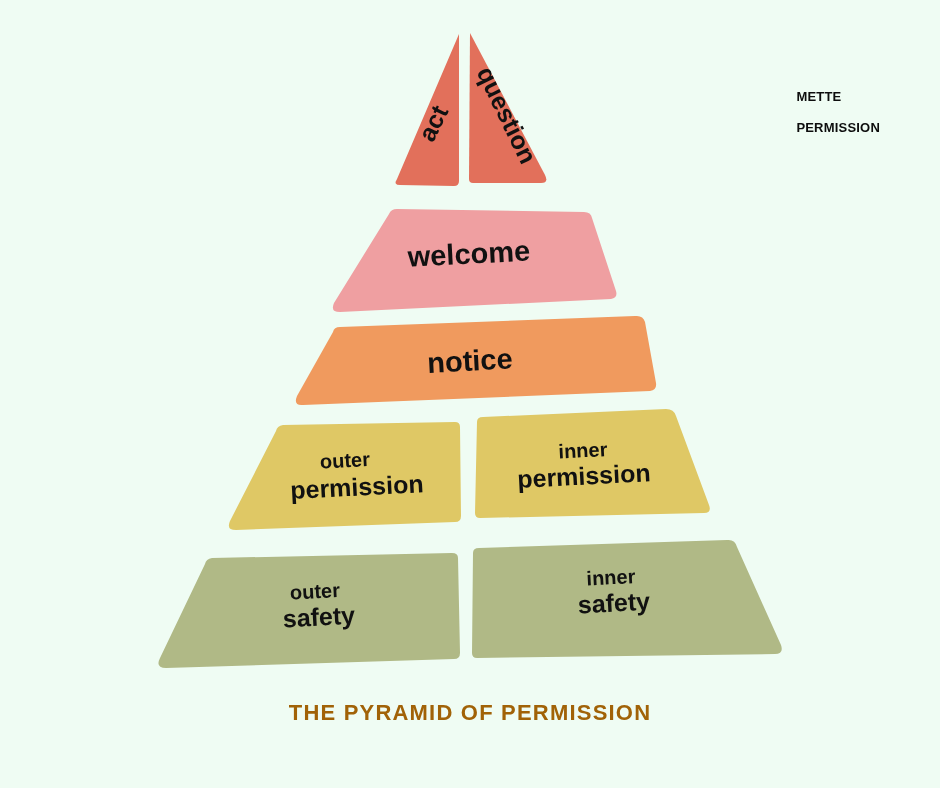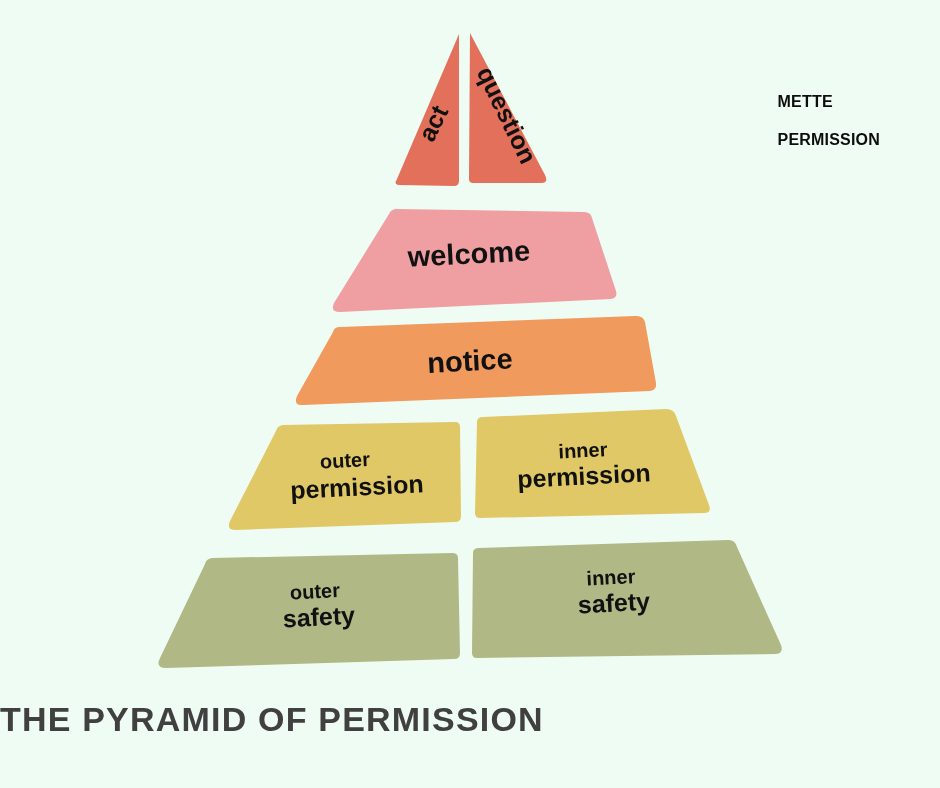--- a/index.html
+++ b/index.html
@@ -46,41 +46,41 @@
   }
   .label-sub-large {
     font-size: 25px;
   }
   .credit {
     position: absolute;
     right: 60px;
     top: 74px;
     font-family: "Liberation Sans", sans-serif;
     font-weight: bold;
-    font-size: 16px;
+    font-size: 13px;
     line-height: 1.18;
     letter-spacing: 0.2px;
     color: #0d0d0d;
     text-align: left;
     white-space: pre-line;
   }
   .credit .credit-line {
     display: block;
   }
   .caption {
     position: absolute;
     left: 0;
     right: 0;
     top: 700px;
-    text-align: left;
+    text-align: center;
     font-family: "Liberation Sans", sans-serif;
     font-weight: bold;
-    font-size: 34px;
+    font-size: 22px;
     letter-spacing: 1.2px;
-    color: #404040;
+    color: #a16207;
   }
 </style>
 </head>
 <body>
 
 <div id="stage">
 
   <svg id="pyramid-svg" viewBox="0 0 940 788" xmlns="http://www.w3.org/2000/svg">
 
     <g>

